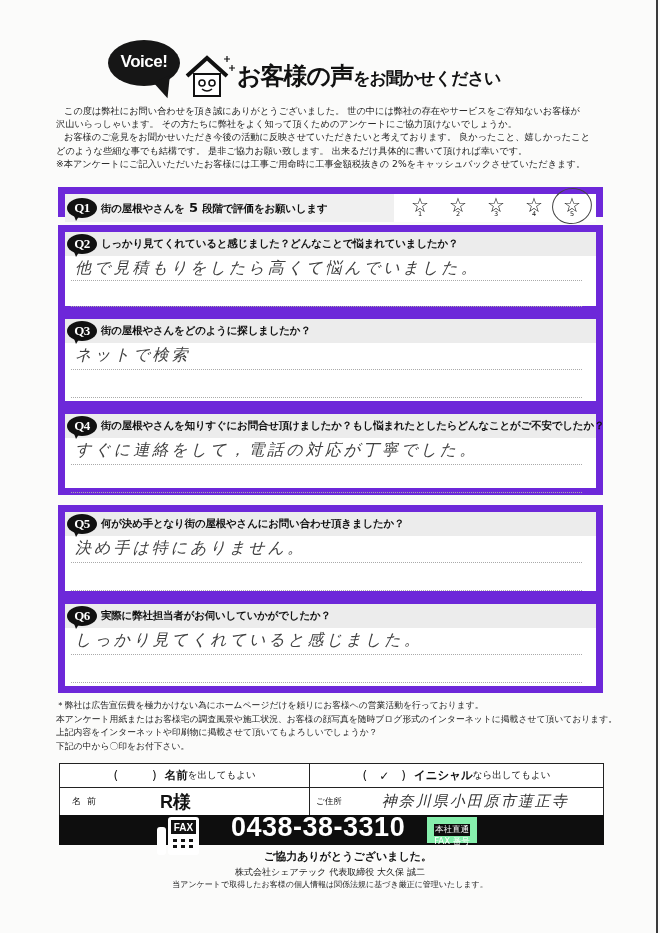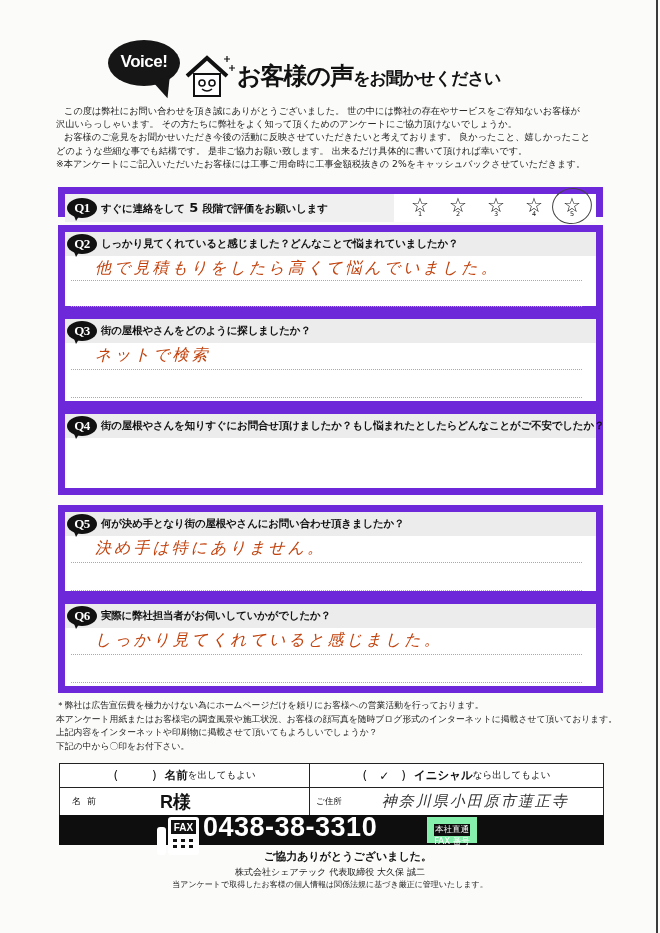--- a/index.html
+++ b/index.html
@@ -25,21 +25,21 @@
   .qbox { position: absolute; left: 58px; width: 545px; border: 7px solid #6d28d9; background: #fff; }
   .qhead { position: relative; height: 24px; background: #ececec; display: flex; align-items: center; }
   .qbadge { position: relative; width: 30px; height: 20px; margin-left: 2px; background: #111; border-radius: 50%; color: #fff; font-family: "Liberation Serif", serif; font-weight: bold; font-size: 13px; line-height: 20px; text-align: center; letter-spacing: -0.5px; flex: none; }
   .qbadge::after { content: ""; position: absolute; left: 6px; top: 15px; border-left: 3px solid transparent; border-right: 5px solid transparent; border-top: 8px solid #111; }
   .qtext { margin-left: 4px; font-size: 10.5px; font-weight: bold; white-space: nowrap; letter-spacing: -0.2px; }
   .qtext .num { font-size: 13px; }
   .answer { position: relative; height: 60px; }
   .dotline { position: absolute; left: 6px; right: 14px; height: 0; border-top: 1px dotted #aaa; }
   .dl1 { top: 24px; }
   .dl2 { top: 50px; }
-  .hand { position: absolute; left: 10px; top: 2px; font-family: "DejaVu Serif", serif; font-size: 16px; color: #c2410c; letter-spacing: 3px; white-space: nowrap; font-style: italic; margin-left: 20px; }
+  .hand { position: absolute; left: 10px; top: 2px; font-family: "DejaVu Serif", serif; font-size: 16px; color: #404040; letter-spacing: 3px; white-space: nowrap; font-style: italic; }
 
   
   .q1 { top: 187px; height: 30px; background: #fff; }
   .q1 .qhead { height: 28px; background: linear-gradient(90deg,#f0f0f0 0,#f0f0f0 62%,#fff 62%); }
   .stars { position: absolute; right: 14px; top: 1px; display: flex; gap: 18px; }
   .star { position: relative; width: 20px; height: 26px; text-align: center; }
   .star .glyph { font-size: 20px; line-height: 20px; color: #222; display: block; }
   .star .n { position: absolute; left: 0; right: 0; top: 15px; font-size: 6.5px; }
   .circle-mark { position: absolute; right: 4px; top: -6px; width: 40px; height: 36px; border: 1px solid #444; border-radius: 50%; transform: rotate(-12deg); }
 
@@ -71,21 +71,21 @@
   .name-val { width: 116px; font-size: 18px; font-weight: bold; justify-content: flex-start; padding-left: 40px; border-right: 1px solid #222; font-family: "Liberation Sans", sans-serif; }
   .addr { flex: 1; justify-content: flex-start; padding-left: 6px; gap: 36px; }
   .addr-label { font-size: 8.5px; margin-right: 4px; }
   .addr-val { font-family: "DejaVu Serif", serif; font-style: italic; font-size: 15px; letter-spacing: 2px; color: #333; }
   .c-name-left { width: 250px; display: flex; border-right: 1px solid #222; }
   .c-name-left .name-val { border-right: none; }
 
   
   .faxband { position: absolute; left: 59px; top: 815px; width: 545px; height: 30px; background: #0e0e0e; }
   .fax-icon { position: absolute; left: 98px; top: -2px; width: 44px; height: 42px; }
-  .fax-number { position: absolute; left: 144px; top: -3px; color: #fff; font-family: "Liberation Sans", sans-serif; font-weight: bold; font-size: 27px; letter-spacing: 0.5px; white-space: nowrap; }
+  .fax-number { position: absolute; left: 172px; top: -3px; color: #fff; font-family: "Liberation Sans", sans-serif; font-weight: bold; font-size: 27px; letter-spacing: 0.5px; white-space: nowrap; }
   .fax-tag { position: absolute; left: 368px; top: 2px; width: 50px; height: 26px; border: 7px solid #86efac; color: #fff; font-size: 8.5px; line-height: 11.5px; text-align: center; }
 
   
   .thanks { position: absolute; left: 0; width: 660px; top: 849px; text-align: center; font-weight: bold; font-size: 11px; padding-left: 36px; }
   .company { position: absolute; left: 0; width: 660px; top: 866px; text-align: center; font-size: 9px; color: #222; }
   .privacy { position: absolute; left: 0; width: 660px; top: 879px; text-align: center; font-size: 8px; color: #222; }
 </style>
 </head>
 <body>
 
@@ -113,21 +113,21 @@
   <p>沢山いらっしゃいます。 その方たちに弊社をよく知って頂くためのアンケートにご協力頂けないでしょうか。</p>
   <p class="indent">お客様のご意見をお聞かせいただき今後の活動に反映させていただきたいと考えております。 良かったこと、嬉しかったこと</p>
   <p>どのような些細な事でも結構です。 是非ご協力お願い致します。 出来るだけ具体的に書いて頂ければ幸いです。</p>
   <p>※本アンケートにご記入いただいたお客様には工事ご用命時に工事金額税抜きの 2%をキャッシュバックさせていただきます。</p>
 </div>
 
 <div class="qbox q1">
   <div class="qhead">
     <div class="qbadge">Q1</div>
     <div class="qtext">
-      <span>すぐに連絡をして</span><span class="num"> <span>5</span> </span><span>段階で評価をお願いします</span>
+      <span>街の屋根やさんを</span><span class="num"> <span>5</span> </span><span>段階で評価をお願いします</span>
     </div>
   </div>
   <div class="stars">
     <div class="star">
         <span class="glyph">☆</span>
         <span class="n">1</span>
       </div>
     <div class="star">
         <span class="glyph">☆</span>
         <span class="n">2</span>
@@ -169,20 +169,25 @@
     <div class="hand">ネットで検索</div>
     <div class="dotline dl1"></div>
     <div class="dotline dl2"></div>
   </div>
 </div>
 
 <div class="qbox q4">
   <div class="qhead">
     <div class="qbadge">Q4</div>
     <div class="qtext">街の屋根やさんを知りすぐにお問合せ頂けましたか？もし悩まれたとしたらどんなことがご不安でしたか？</div>
+  </div>
+  <div class="answer">
+    <div class="hand">すぐに連絡をして，電話の対応が丁寧でした。</div>
+    <div class="dotline dl1"></div>
+    <div class="dotline dl2"></div>
   </div>
 </div>
 
 <div class="qbox q5">
   <div class="qhead">
     <div class="qbadge">Q5</div>
     <div class="qtext">何が決め手となり街の屋根やさんにお問い合わせ頂きましたか？</div>
   </div>
   <div class="answer">
     <div class="hand">決め手は特にありません。</div>

